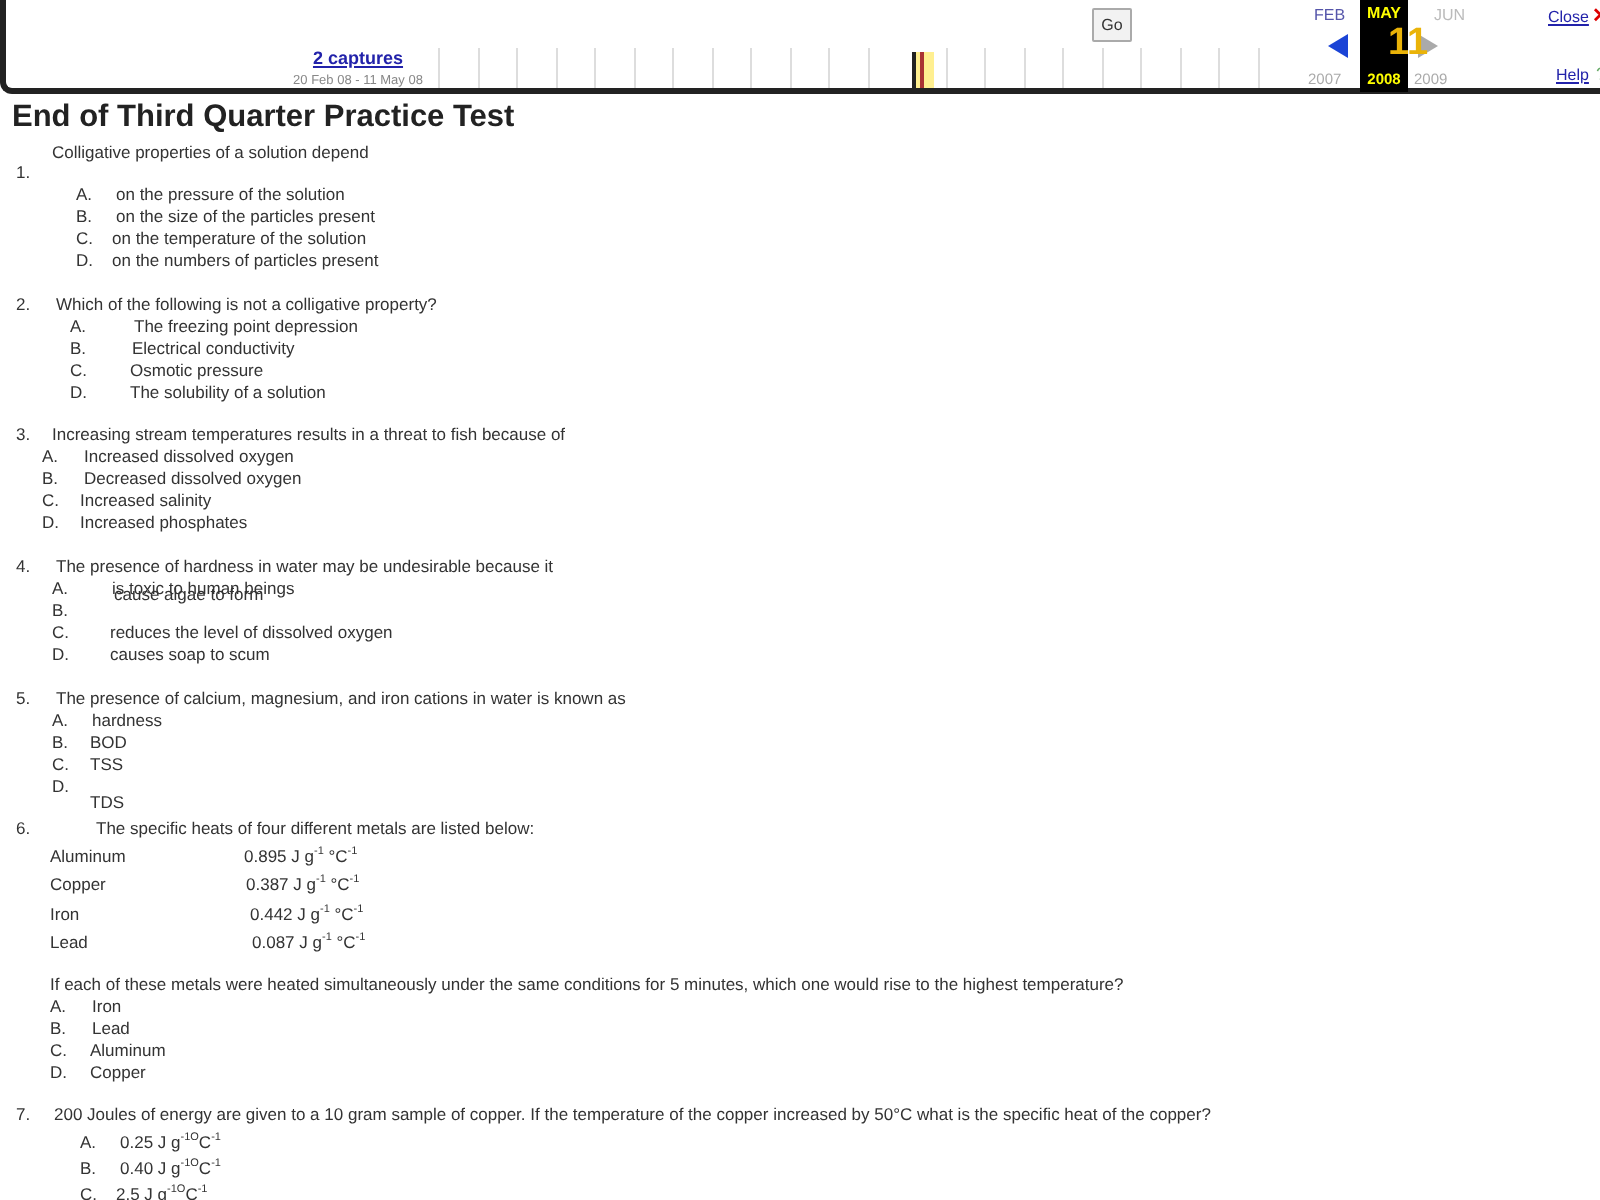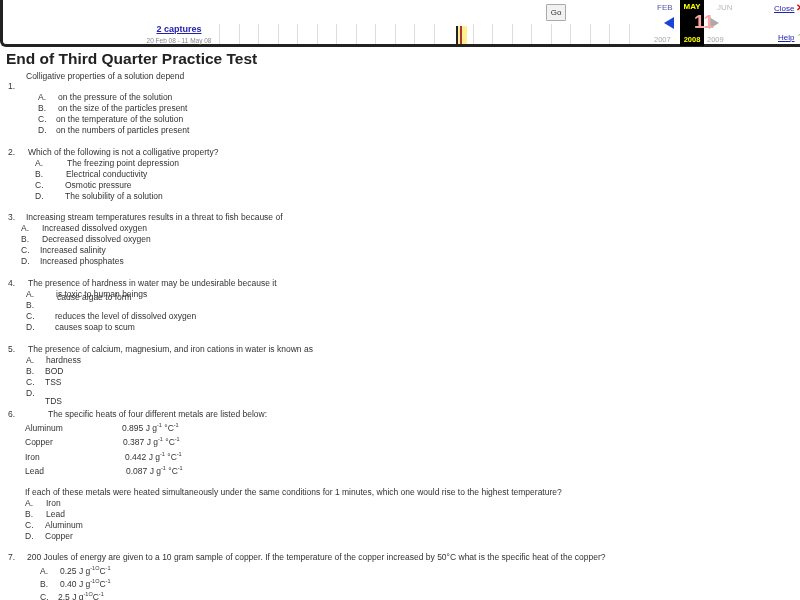--- a/index.html
+++ b/index.html
@@ -37,21 +37,21 @@
   .timeline .tick { position: absolute; top: 0; width: 1px; height: 20px; background: #ddd; }
   .timeline .hl { position: absolute; left: 238px; top: 2px; width: 10px; height: 18px; background: #ffef90; }
   .timeline .cap { position: absolute; top: 2px; width: 2px; height: 18px; }
 
   .nav-months { position: absolute; left: 651px; top: 0; width: 76px; height: 47px; }
   .nav-months .m { position: absolute; top: 3px; font-size: 8px; font-weight: normal; }
   .m-prev { left: 3px; color: #55a; }
   .m-next { left: 63px; color: #bbb; font-weight: bold; }
   .cur-box { position: absolute; left: 26px; top: 0; width: 24px; height: 46px; background: #000; }
   .cur-box .mm { position: absolute; left: 0; width: 24px; top: 2px; text-align: center; color: #ff0; font-size: 8px; font-weight: bold; }
-  .cur-box .dd { position: absolute; left: 0; width: 48px; top: 12px; text-align: center; color: #fca5a5; font-size: 19px; font-weight: bold; line-height: 20px; }
+  .cur-box .dd { position: absolute; left: 0; width: 48px; top: 12px; text-align: center; color: #eab308; font-size: 19px; font-weight: bold; line-height: 20px; }
   .cur-box .yy { position: absolute; left: 0; width: 24px; top: 35px; text-align: center; color: #ff0; font-size: 7.5px; font-weight: bold; }
   .arrow-prev { position: absolute; left: 10px; top: 17px; width: 0; height: 0; border-top: 6px solid transparent; border-bottom: 6px solid transparent; border-right: 10px solid #1b44d6; }
   .arrow-next { position: absolute; left: 55px; top: 17px; width: 0; height: 0; border-top: 6px solid transparent; border-bottom: 6px solid transparent; border-left: 10px solid #aaa; }
   .y-prev { position: absolute; left: 0; top: 35px; font-size: 7.5px; color: #aaa; }
   .y-next { position: absolute; left: 53px; top: 35px; font-size: 7.5px; color: #aaa; }
 
   .close-link { position: absolute; left: 771px; top: 4px; font-size: 8px; color: #22a; text-decoration: underline; }
   .close-x { position: absolute; left: 793px; top: 2px; font-size: 10px; color: #d00; font-weight: bold; }
   .help-link { position: absolute; left: 775px; top: 33px; font-size: 8px; color: #22a; text-decoration: underline; }
   .help-q { position: absolute; left: 795px; top: 32px; font-size: 9px; color: #6a6; }
@@ -188,21 +188,21 @@
 
   <span class="ln" style="left:25px;top:437px">Copper</span>
   <span class="ln" style="left:123px;top:437px"><span>0.387  J g</span><sup>-1</sup><span> °C</span><sup>-1</sup></span>
 
   <span class="ln" style="left:25px;top:452px">Iron</span>
   <span class="ln" style="left:125px;top:452px"><span>0.442 J g</span><sup>-1</sup><span> °C</span><sup>-1</sup></span>
 
   <span class="ln" style="left:25px;top:466px">Lead</span>
   <span class="ln" style="left:126px;top:466px"><span>0.087  J g</span><sup>-1</sup><span> °C</span><sup>-1</sup></span>
 
-  <span class="ln" style="left:25px;top:487px">If each of these metals were heated simultaneously under the same conditions for 1 minutes, which one would rise to the highest temperature?</span>
+  <span class="ln" style="left:25px;top:487px">If each of these metals were heated simultaneously under the same conditions for 5 minutes, which one would rise to the highest temperature?</span>
   <span class="ln" style="left:25px;top:498px">A.</span>
   <span class="ln" style="left:46px;top:498px">Iron</span>
   <span class="ln" style="left:25px;top:509px">B.</span>
   <span class="ln" style="left:46px;top:509px">Lead</span>
   <span class="ln" style="left:25px;top:520px">C.</span>
   <span class="ln" style="left:45px;top:520px">Aluminum</span>
   <span class="ln" style="left:25px;top:531px">D.</span>
   <span class="ln" style="left:45px;top:531px">Copper</span>
 
   <span class="ln" style="left:8px;top:552px">7.</span>

